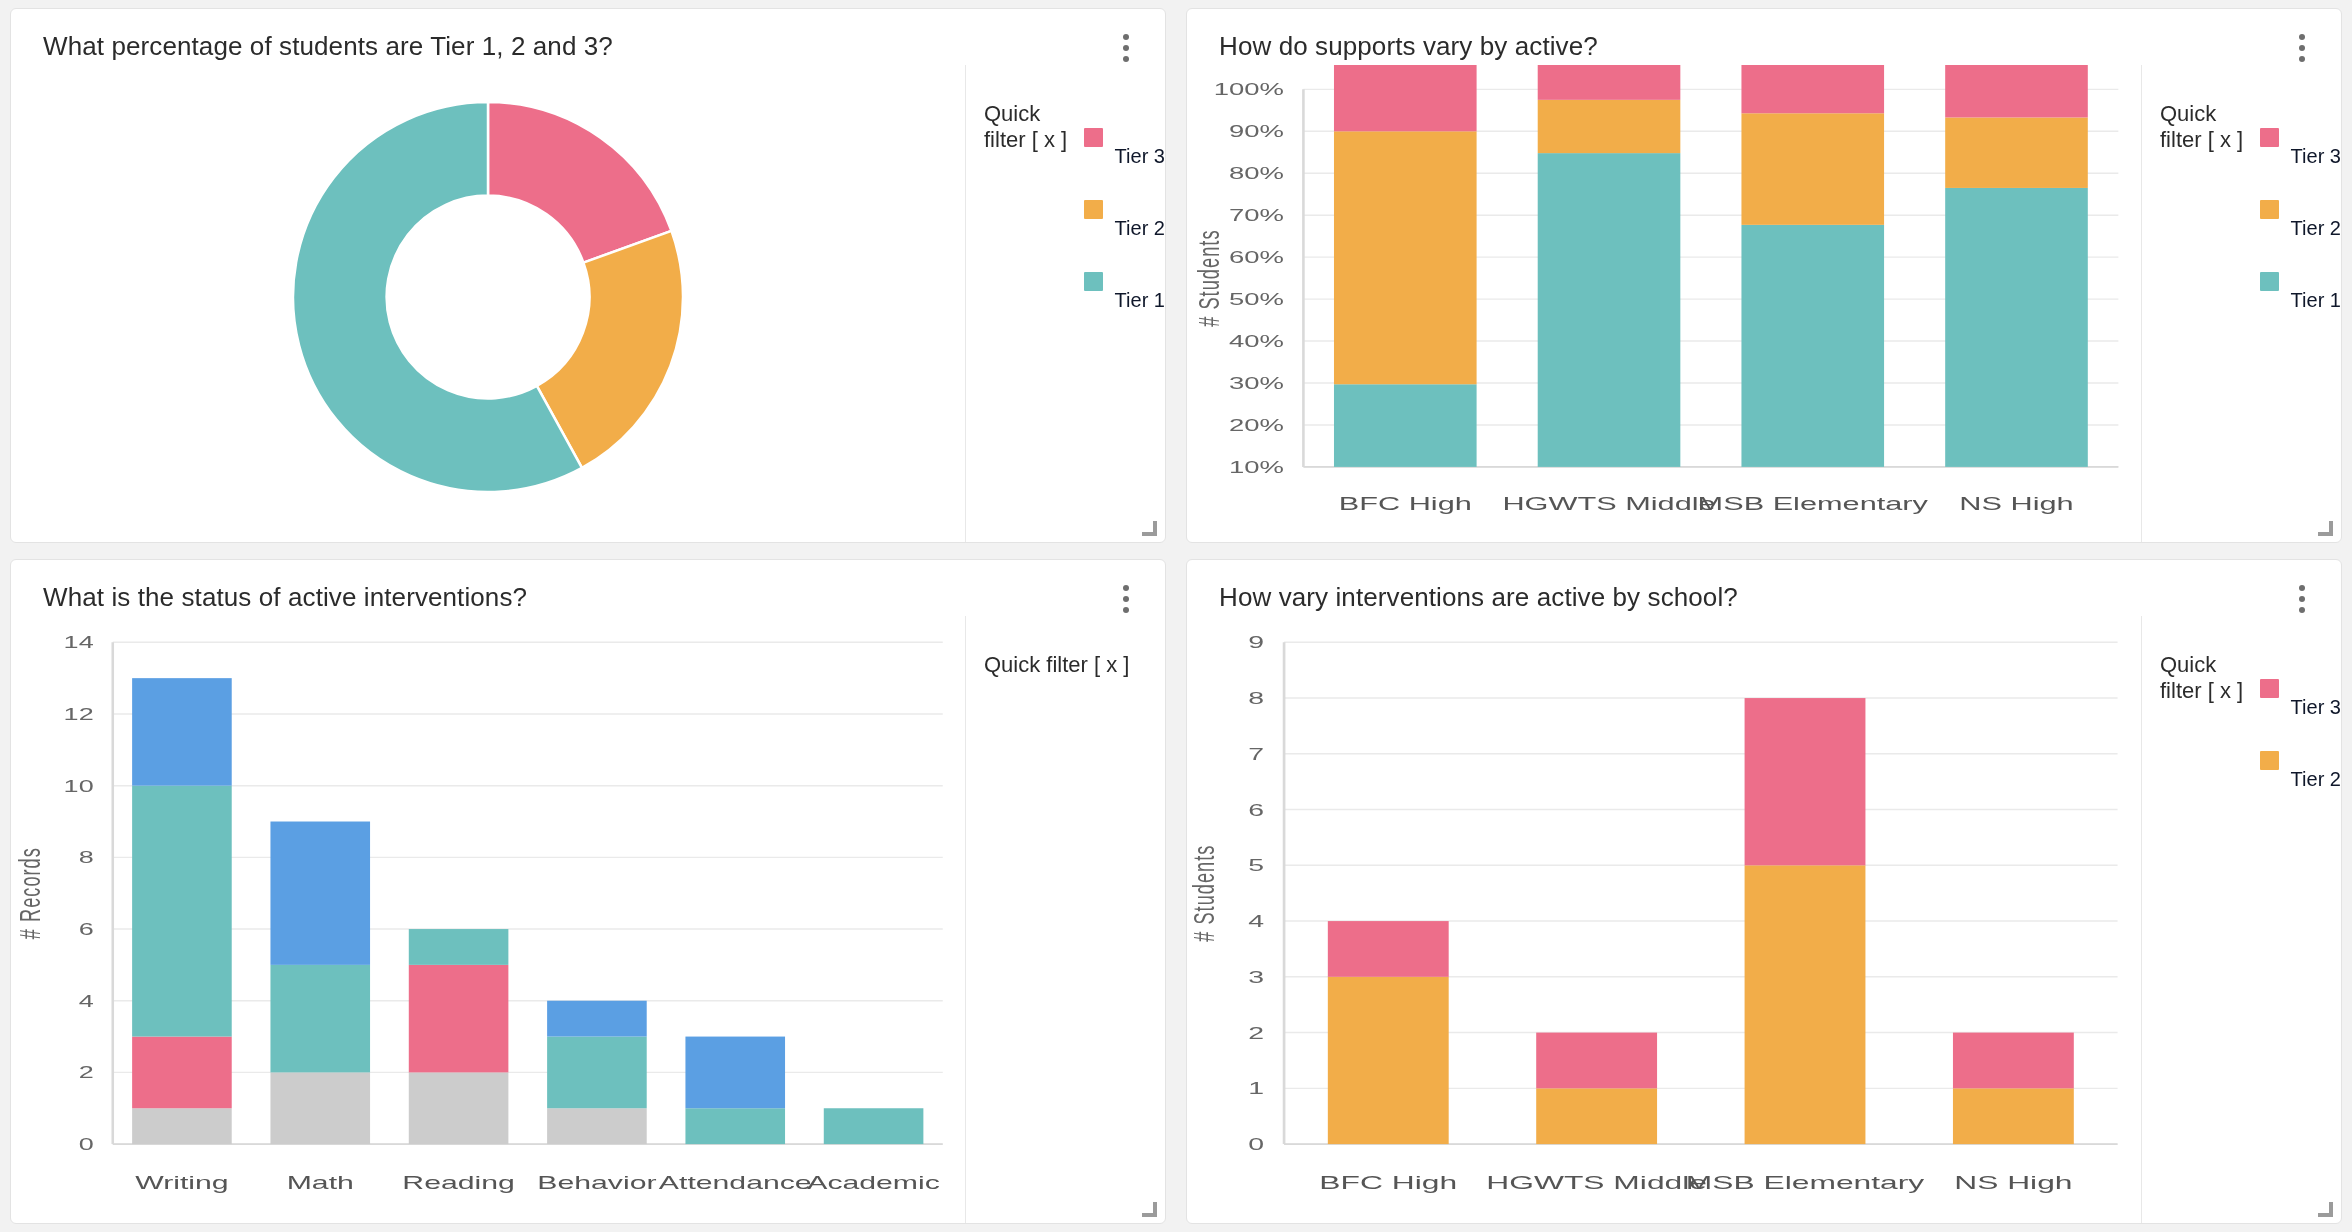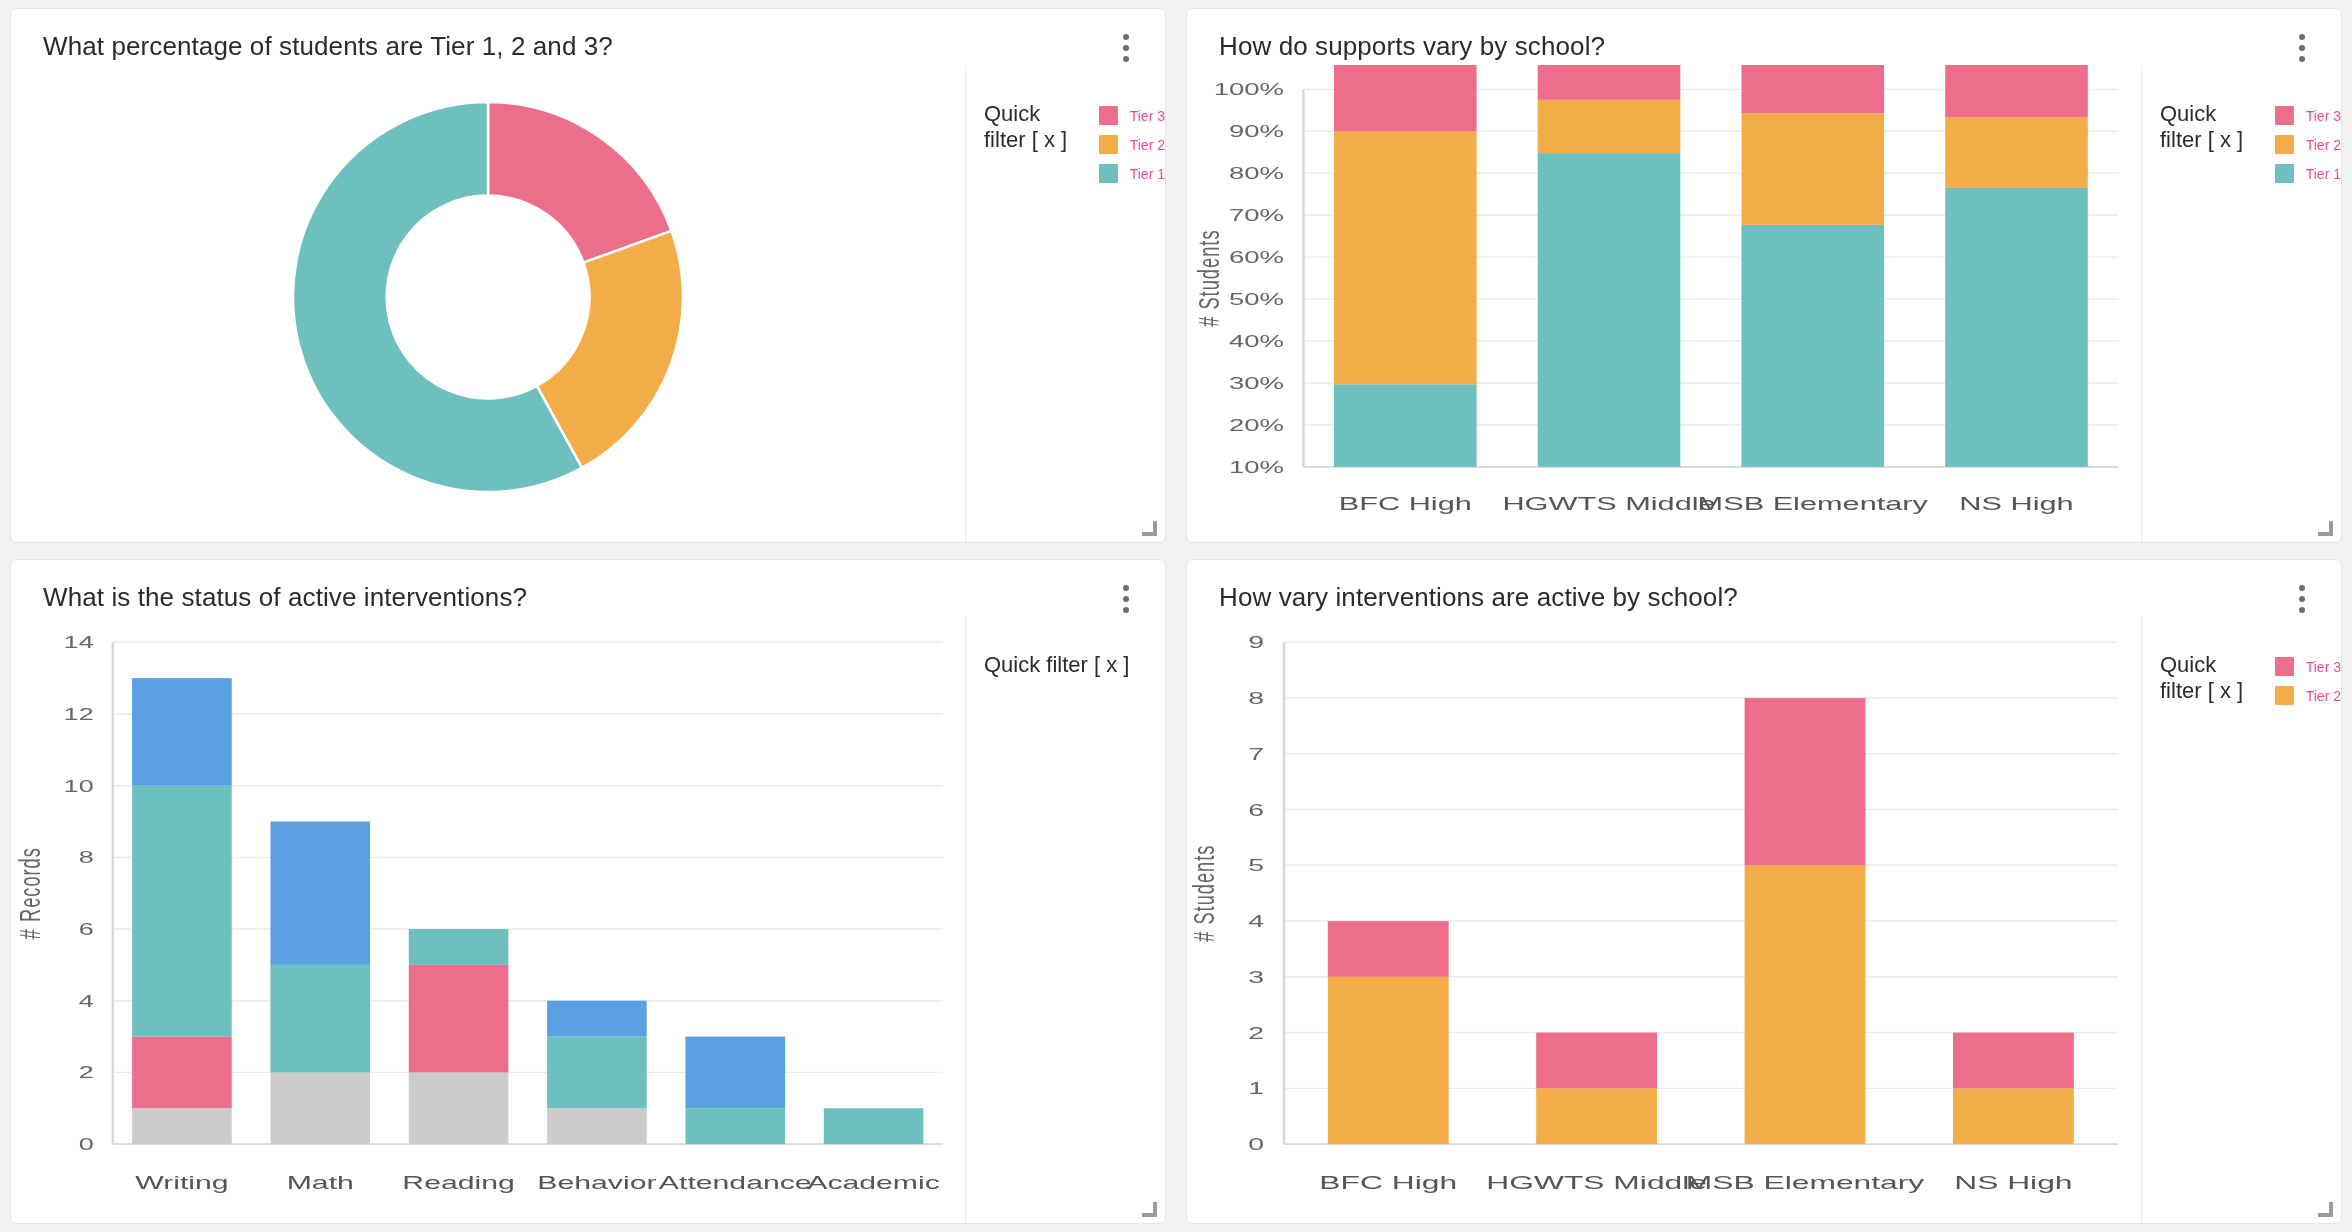--- a/index.html
+++ b/index.html
@@ -71,21 +71,21 @@
     padding: 36px 0 0 18px;
     display: flex; flex-direction: row;
   }
   .legend-title {
     font-size: 22px; color: #2b2b2b; font-weight: 400;
     padding-bottom: 14px;
   }
   .legend-rule { border-bottom: 1px solid #e4e4e4; margin-right: 14px; margin-bottom: 14px; }
   .legend-item { display: flex; align-items: center; gap: 12px; padding: 5px 0; cursor: pointer; }
   .swatch { width: 19px; height: 19px; flex: 0 0 auto; border-radius: 1px; }
-  .legend-label { font-size: 14px; color: #ec4899; white-space: nowrap; }
+  .legend-label { font-size: 20px; color: #0f172a; white-space: nowrap; margin-top: 39px; }
 
   
   .donut-area { display:flex; align-items:center; justify-content:center; height:100%; padding-bottom: 14px;}
   .donut-svg { width: 430px; height: 420px; }
 
   
   .chart { position: absolute; inset: 0; }
   .chart svg { width: 100%; height: 100%; display: block; }
   .tick-text { font-family: "Liberation Sans", sans-serif; font-size: 17px; fill: #666; }
   .xtick-text { font-family: "Liberation Sans", sans-serif; font-size: 19px; fill: #555; }
@@ -139,21 +139,21 @@
             </div>
         </div>
       </div>
       <div class="resize-handle"></div>
     </div>
   </div>
 
   <div class="panel-wrap">
     <div class="panel">
       <div class="panel-header">
-        <div class="panel-title">How do supports vary by school?</div>
+        <div class="panel-title">How do supports vary by active?</div>
         <div class="kebab">
           <span></span>
           <span></span>
           <span></span>
         </div>
       </div>
       <div class="panel-body">
         <div class="viz">
           <div class="chart">
               <svg id="svg-supports_by_school" preserveAspectRatio="none" viewBox="0 0 590 470">

